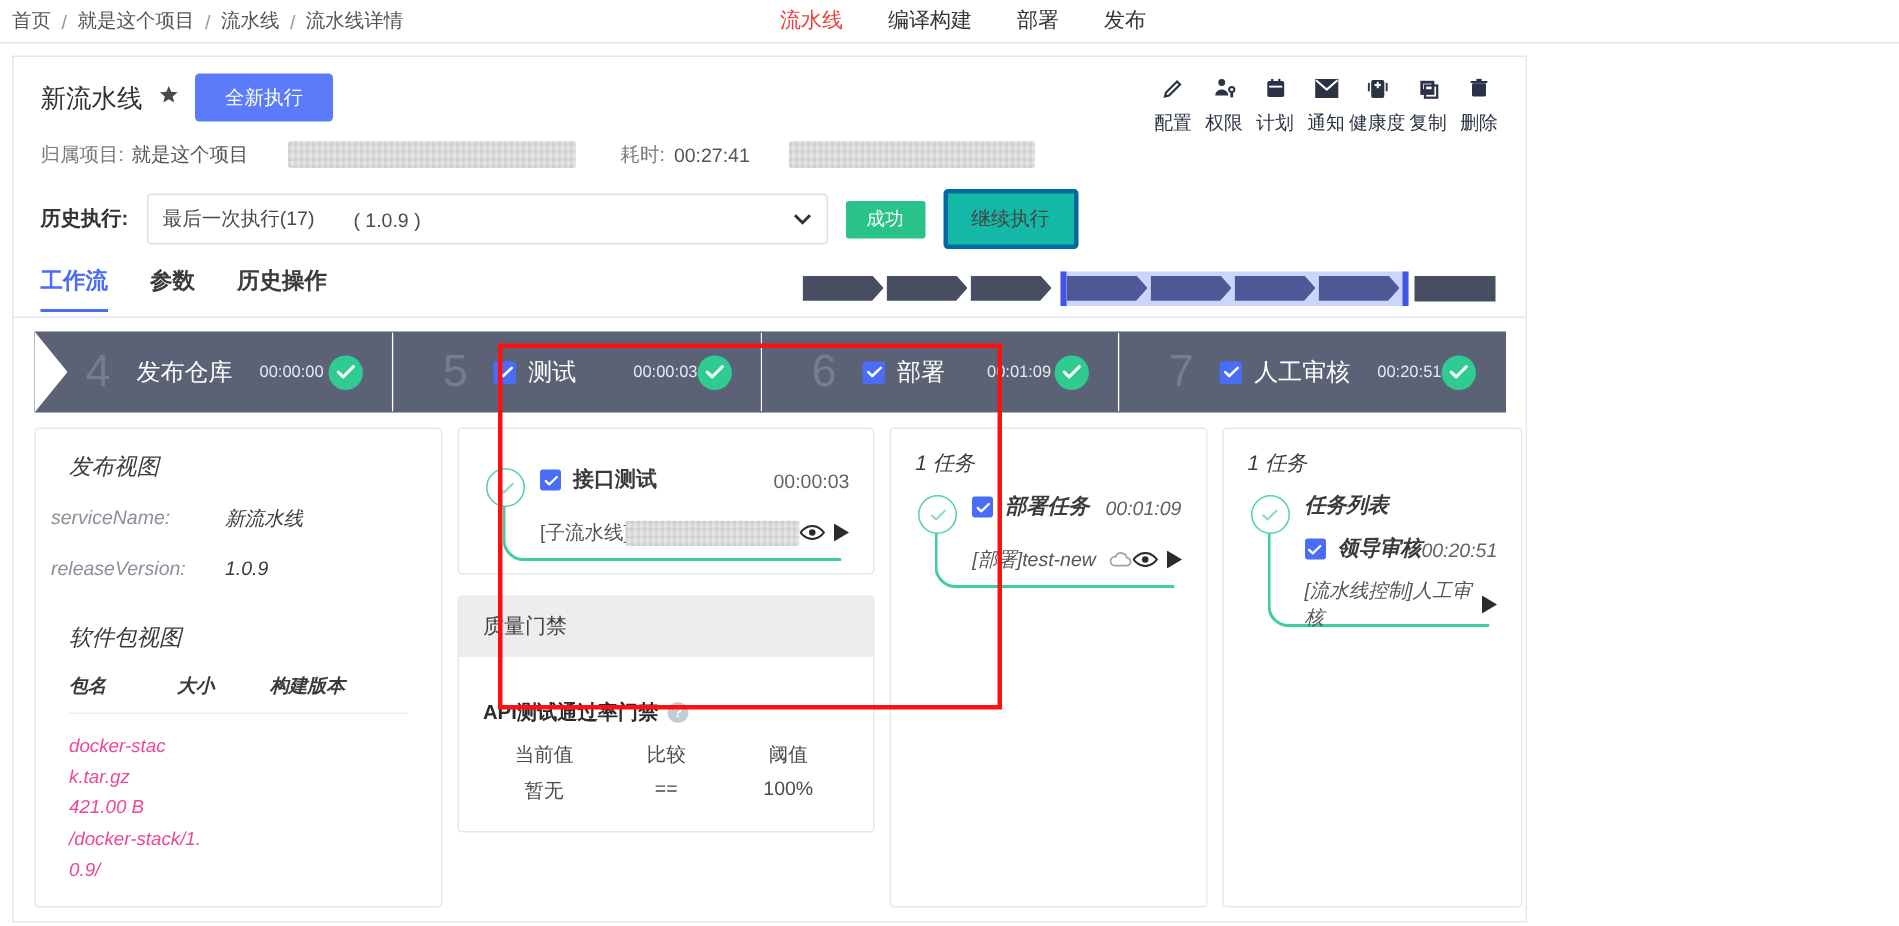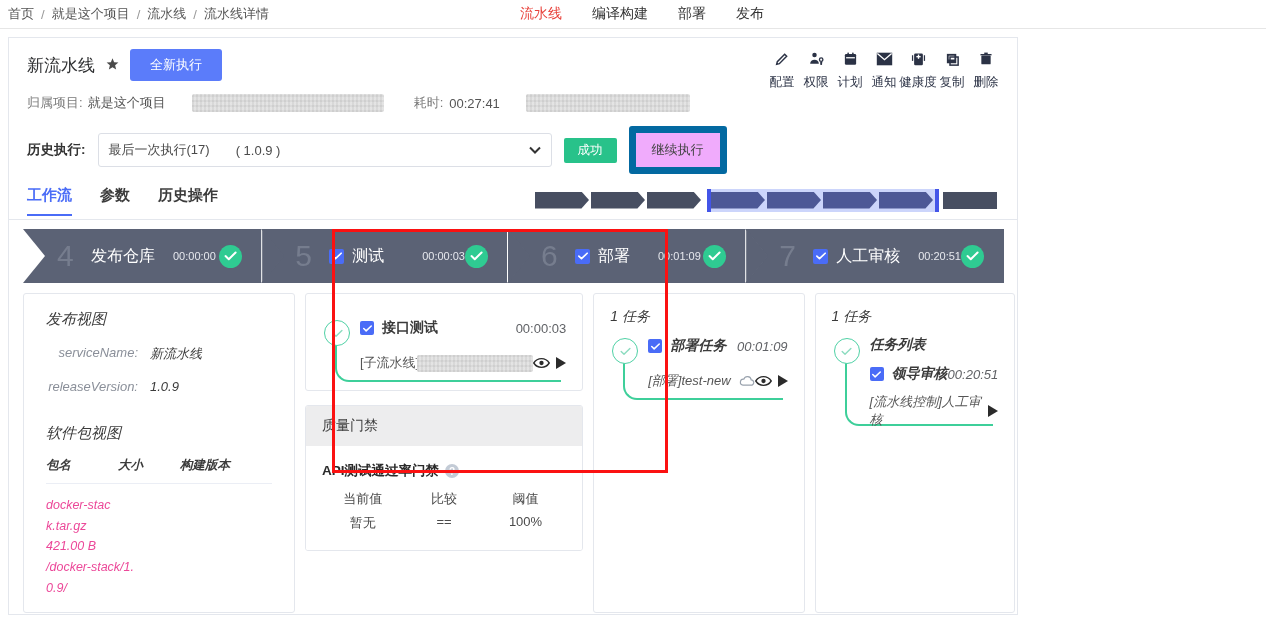--- a/index.html
+++ b/index.html
@@ -44,21 +44,21 @@
   .tool .tl{font-size:12.5px;color:#2b3245;margin-top:4px;white-space:nowrap;}
 
   
   .histrow{display:flex;align-items:center;gap:12px;padding:14px 0 0 18px;}
   .histlbl{font-size:13.5px;font-weight:bold;color:#333;white-space:nowrap;}
   .select{width:452px;height:32px;border:1px solid #dcdfe6;border-radius:3px;display:flex;align-items:center;position:relative;background:#fff;cursor:pointer;}
   .select .sv{font-size:13px;color:#4a4a4a;padding-left:10px;white-space:nowrap;}
   .select .sv2{font-size:13px;color:#4a4a4a;padding-left:26px;white-space:nowrap;}
   .caret{position:absolute;right:10px;color:#333;font-size:12px;}
   .statusbadge{background:#28c28a;color:#fff;font-size:12.5px;border-radius:2px;padding:4px 14px;white-space:nowrap;}
-  .ghostbtn{border:7px solid #0369a1;background:#f0abfc;color:#444;font-size:13px;border-radius:3px;padding:8px 16px;cursor:pointer;white-space:nowrap;}
+  .ghostbtn{border:3px solid #0369a1;background:#14b8a6;color:#444;font-size:13px;border-radius:3px;padding:8px 16px;cursor:pointer;white-space:nowrap;}
 
   
   .tabsrow{position:relative;margin-top:12px;height:33px;border-bottom:1px solid #e4e7ed;}
   .tabs{display:flex;gap:28px;padding-left:18px;}
   .tab{font-size:15px;font-weight:bold;color:#3b3b3b;padding-bottom:9px;cursor:pointer;white-space:nowrap;}
   .tab.active{color:#4a6cf7;border-bottom:2px solid #4a6cf7;}
   .minimap{position:absolute;right:14px;top:3px;display:flex;align-items:center;height:22px;}
   .mseg{width:54px;height:17px;background:#474e61;margin-right:2px;
      clip-path:polygon(0 0,86% 0,100% 50%,86% 100%,0 100%);}
   .mwrap{position:relative;display:flex;padding:3px 4px;}
@@ -83,21 +83,21 @@
   .stime{font-size:11px;color:#e6e8ee;margin-left:18px;white-space:nowrap;}
   .sok{width:23px;height:23px;border-radius:50%;background:#2fcb92;display:flex;align-items:center;justify-content:center;margin-left:auto;margin-right:20px;}
 
   
   .cols{display:flex;padding:10px 14px 0 14px;gap:10px;height:330px;box-sizing:border-box;}
   .col{flex:1;position:relative;}
   .card{border:1px solid #e4e7ed;border-radius:3px;background:#fff;box-sizing:border-box;}
   .card.tall{height:320px;overflow:hidden;font-style:italic;}
   .sect-title{font-size:15px;color:#3b3b3b;padding:16px 0 0 22px;}
   .kv{display:flex;font-size:13px;margin-top:16px;padding-left:10px;}
-  .kv .k{color:#8a8f99;width:104px;text-align:right;white-space:nowrap;}
+  .kv .k{color:#8a8f99;width:104px;white-space:nowrap;}
   .kv .v{color:#3b3b3b;margin-left:12px;white-space:nowrap;}
   .pkgtable{margin:14px 22px 0 22px;font-size:12.5px;}
   .pkgtable .th{display:flex;font-weight:bold;color:#3b3b3b;padding-bottom:9px;border-bottom:1px solid #ebeef5;}
   .pkgtable .tr{display:flex;padding-top:11px;color:#ec4899;flex-direction:column;}
   .pkgtable .c0{width:72px;}
   .pkgtable .c1{width:62px;}
   .pkgtable .c2{width:92px;}
   .wrapcell{line-height:1.65;word-break:break-all;}
 
   .taskcard{padding:14px 16px 16px 16px;}
@@ -113,21 +113,21 @@
   .subtxt{font-size:13px;color:#555;white-space:nowrap;}
   .acts{margin-left:auto;display:flex;align-items:center;gap:6px;}
   .acts .i{cursor:pointer;color:#2b2b2b;display:flex;}
   .blurinline{display:inline-block;height:17px;width:116px;vertical-align:middle;margin-left:-2px;border-radius:2px;
     background:repeating-linear-gradient(90deg,rgba(0,0,0,.07) 0 2px,rgba(0,0,0,.02) 2px 4px),
                repeating-linear-gradient(0deg,rgba(0,0,0,.06) 0 2px,rgba(0,0,0,.015) 2px 5px),#ececec;filter:blur(.4px);}
 
   .gatecard{margin-top:14px;border:1px solid #e4e7ed;border-radius:3px;overflow:hidden;}
   .gatehdr{background:#ededee;padding:11px 16px;font-size:14px;color:#404040;}
   .gatebody{padding:16px 16px 18px 16px;background:#fff;}
-  .gatename{font-size:13.5px;font-weight:bold;color:#2b2b2b;display:flex;align-items:center;gap:6px;}
+  .gatename{font-size:13.5px;font-weight:bold;color:#2b2b2b;display:flex;align-items:center;gap:6px;margin-top:12px;}
   .help{width:14px;height:14px;border-radius:50%;background:#c3cbd6;color:#fff;font-size:10px;display:flex;align-items:center;justify-content:center;font-weight:bold;}
   .gategrid{display:flex;margin-top:10px;text-align:center;}
   .gcol{flex:1;}
   .gcol .gh{font-size:13px;color:#4a4a4a;}
   .gcol .gv{font-size:13px;color:#4a4a4a;margin-top:6px;}
   .grouptitle{font-size:14px;font-weight:bold;color:#3b3b3b;}
   .subtask{display:flex;align-items:center;height:20px;margin-top:10px;}
   .linkish{font-size:13px;color:#555;}
 
   

